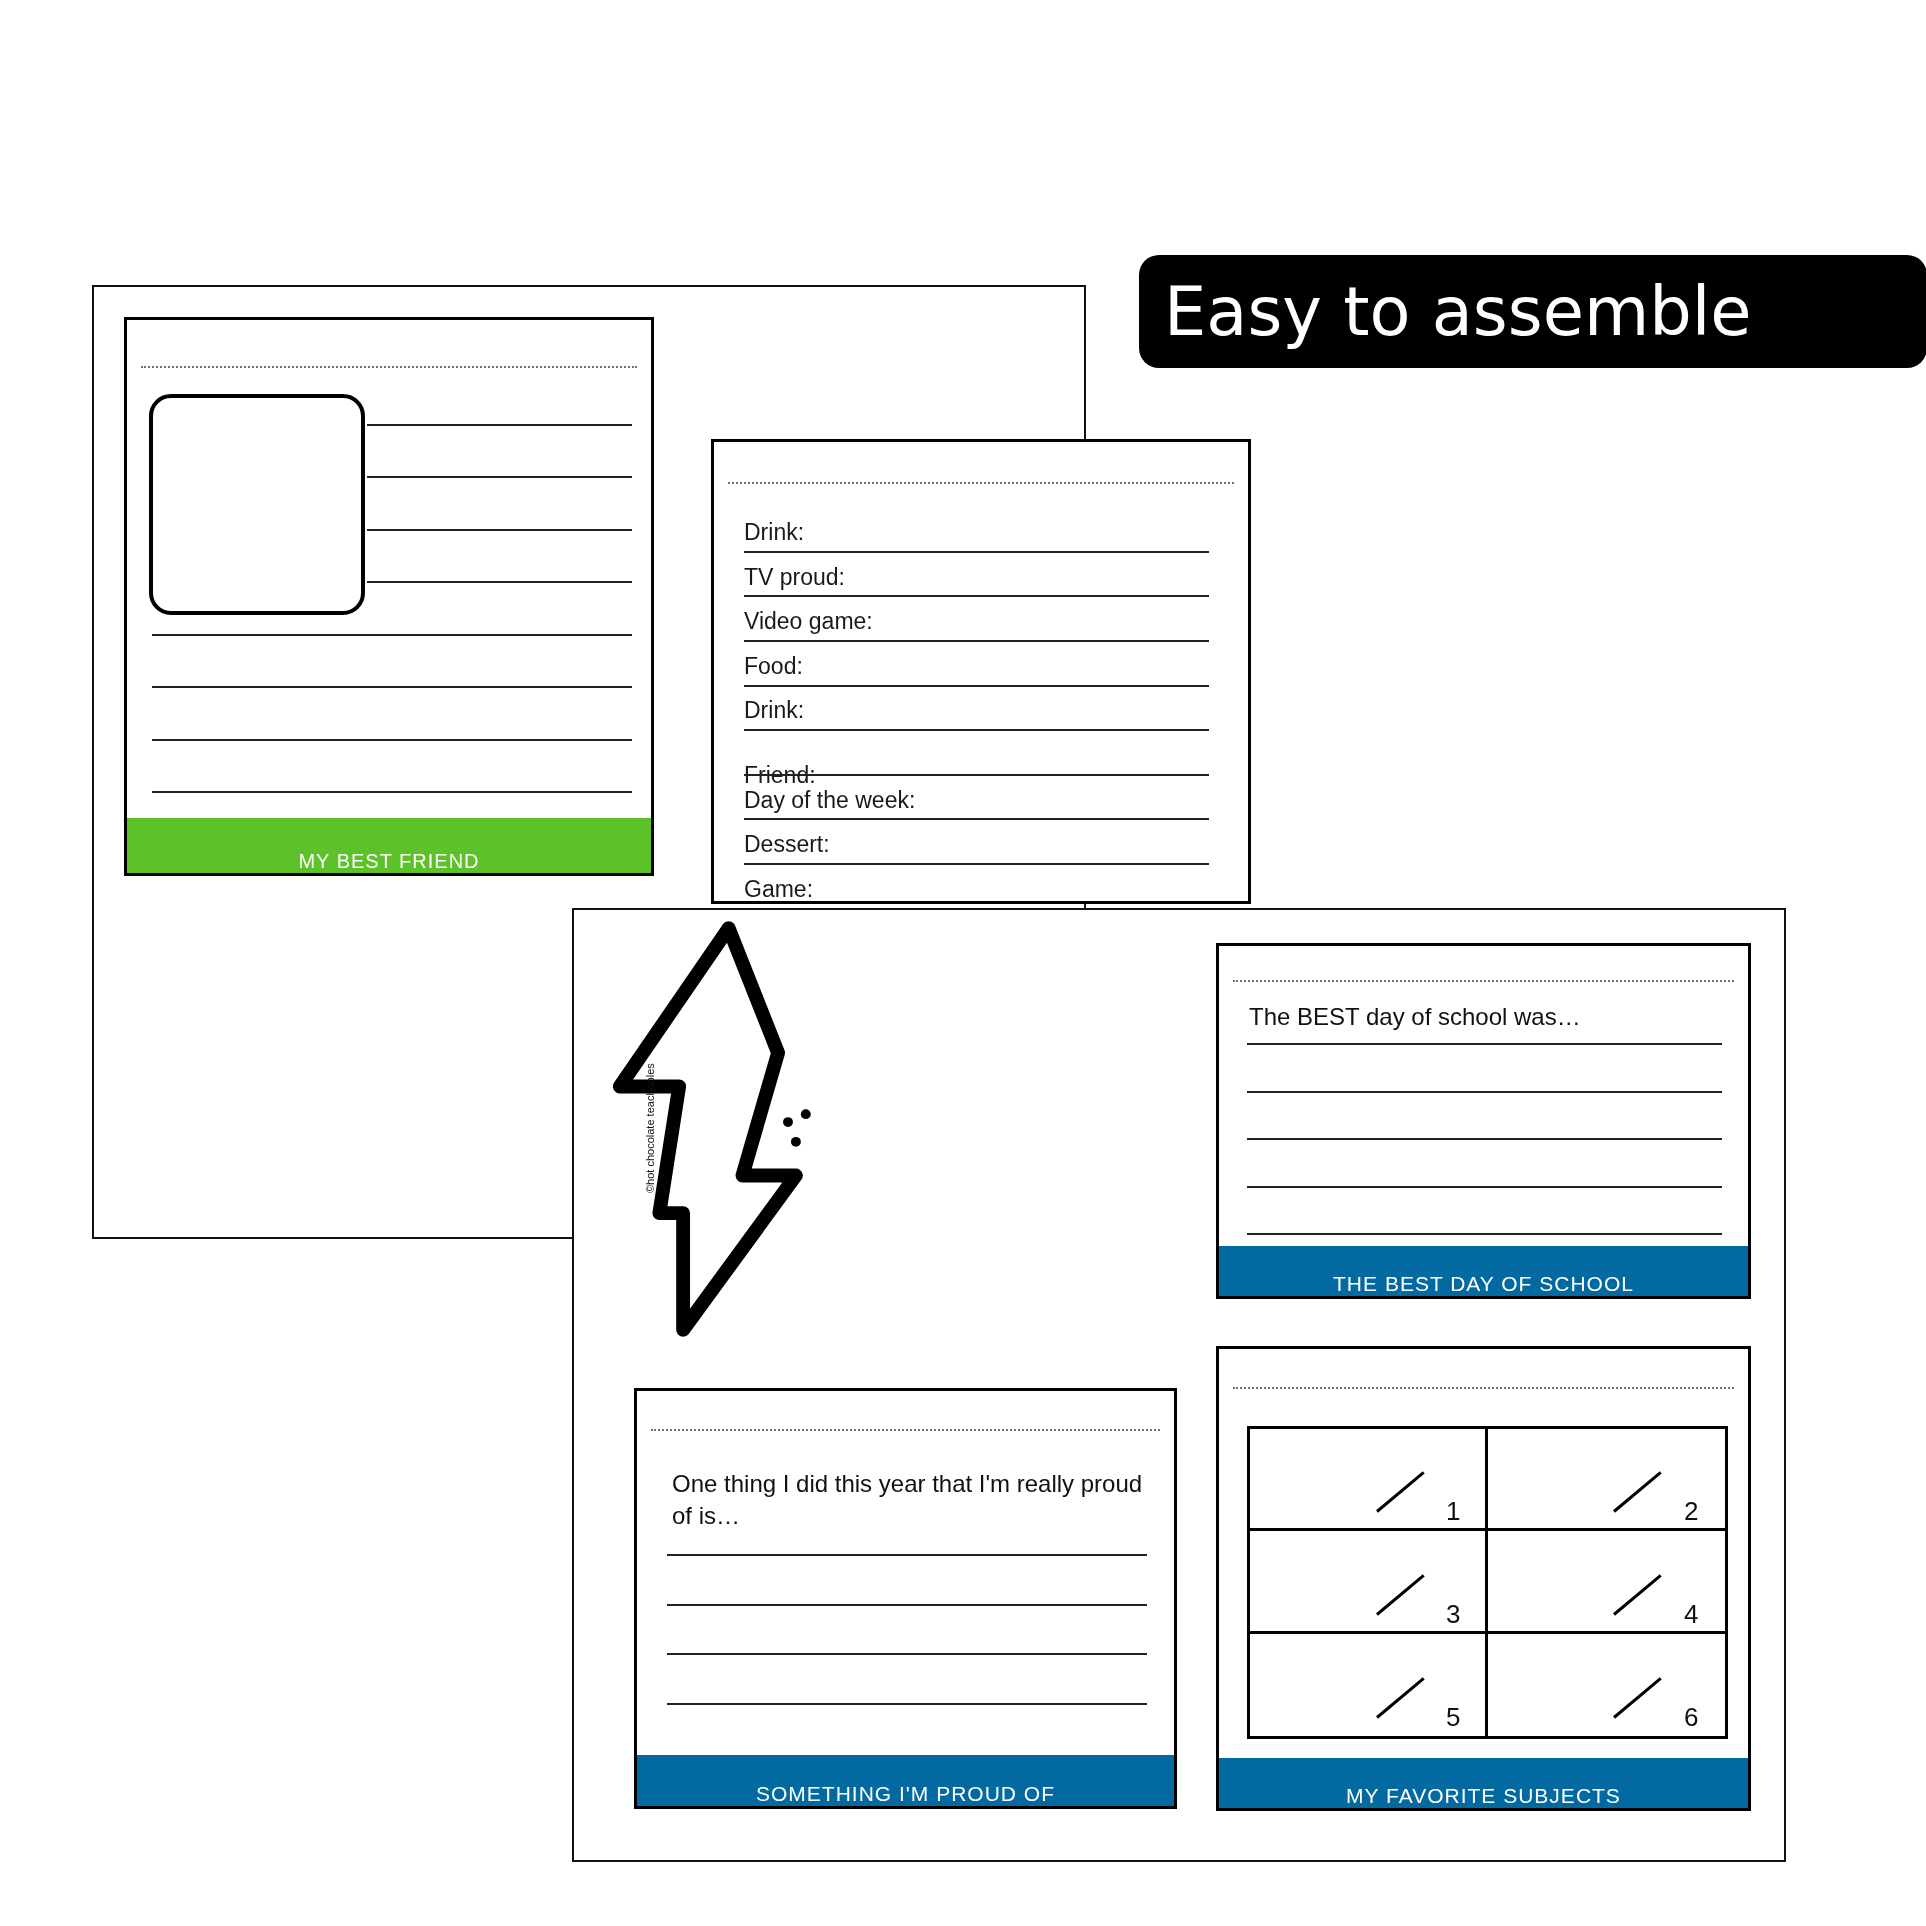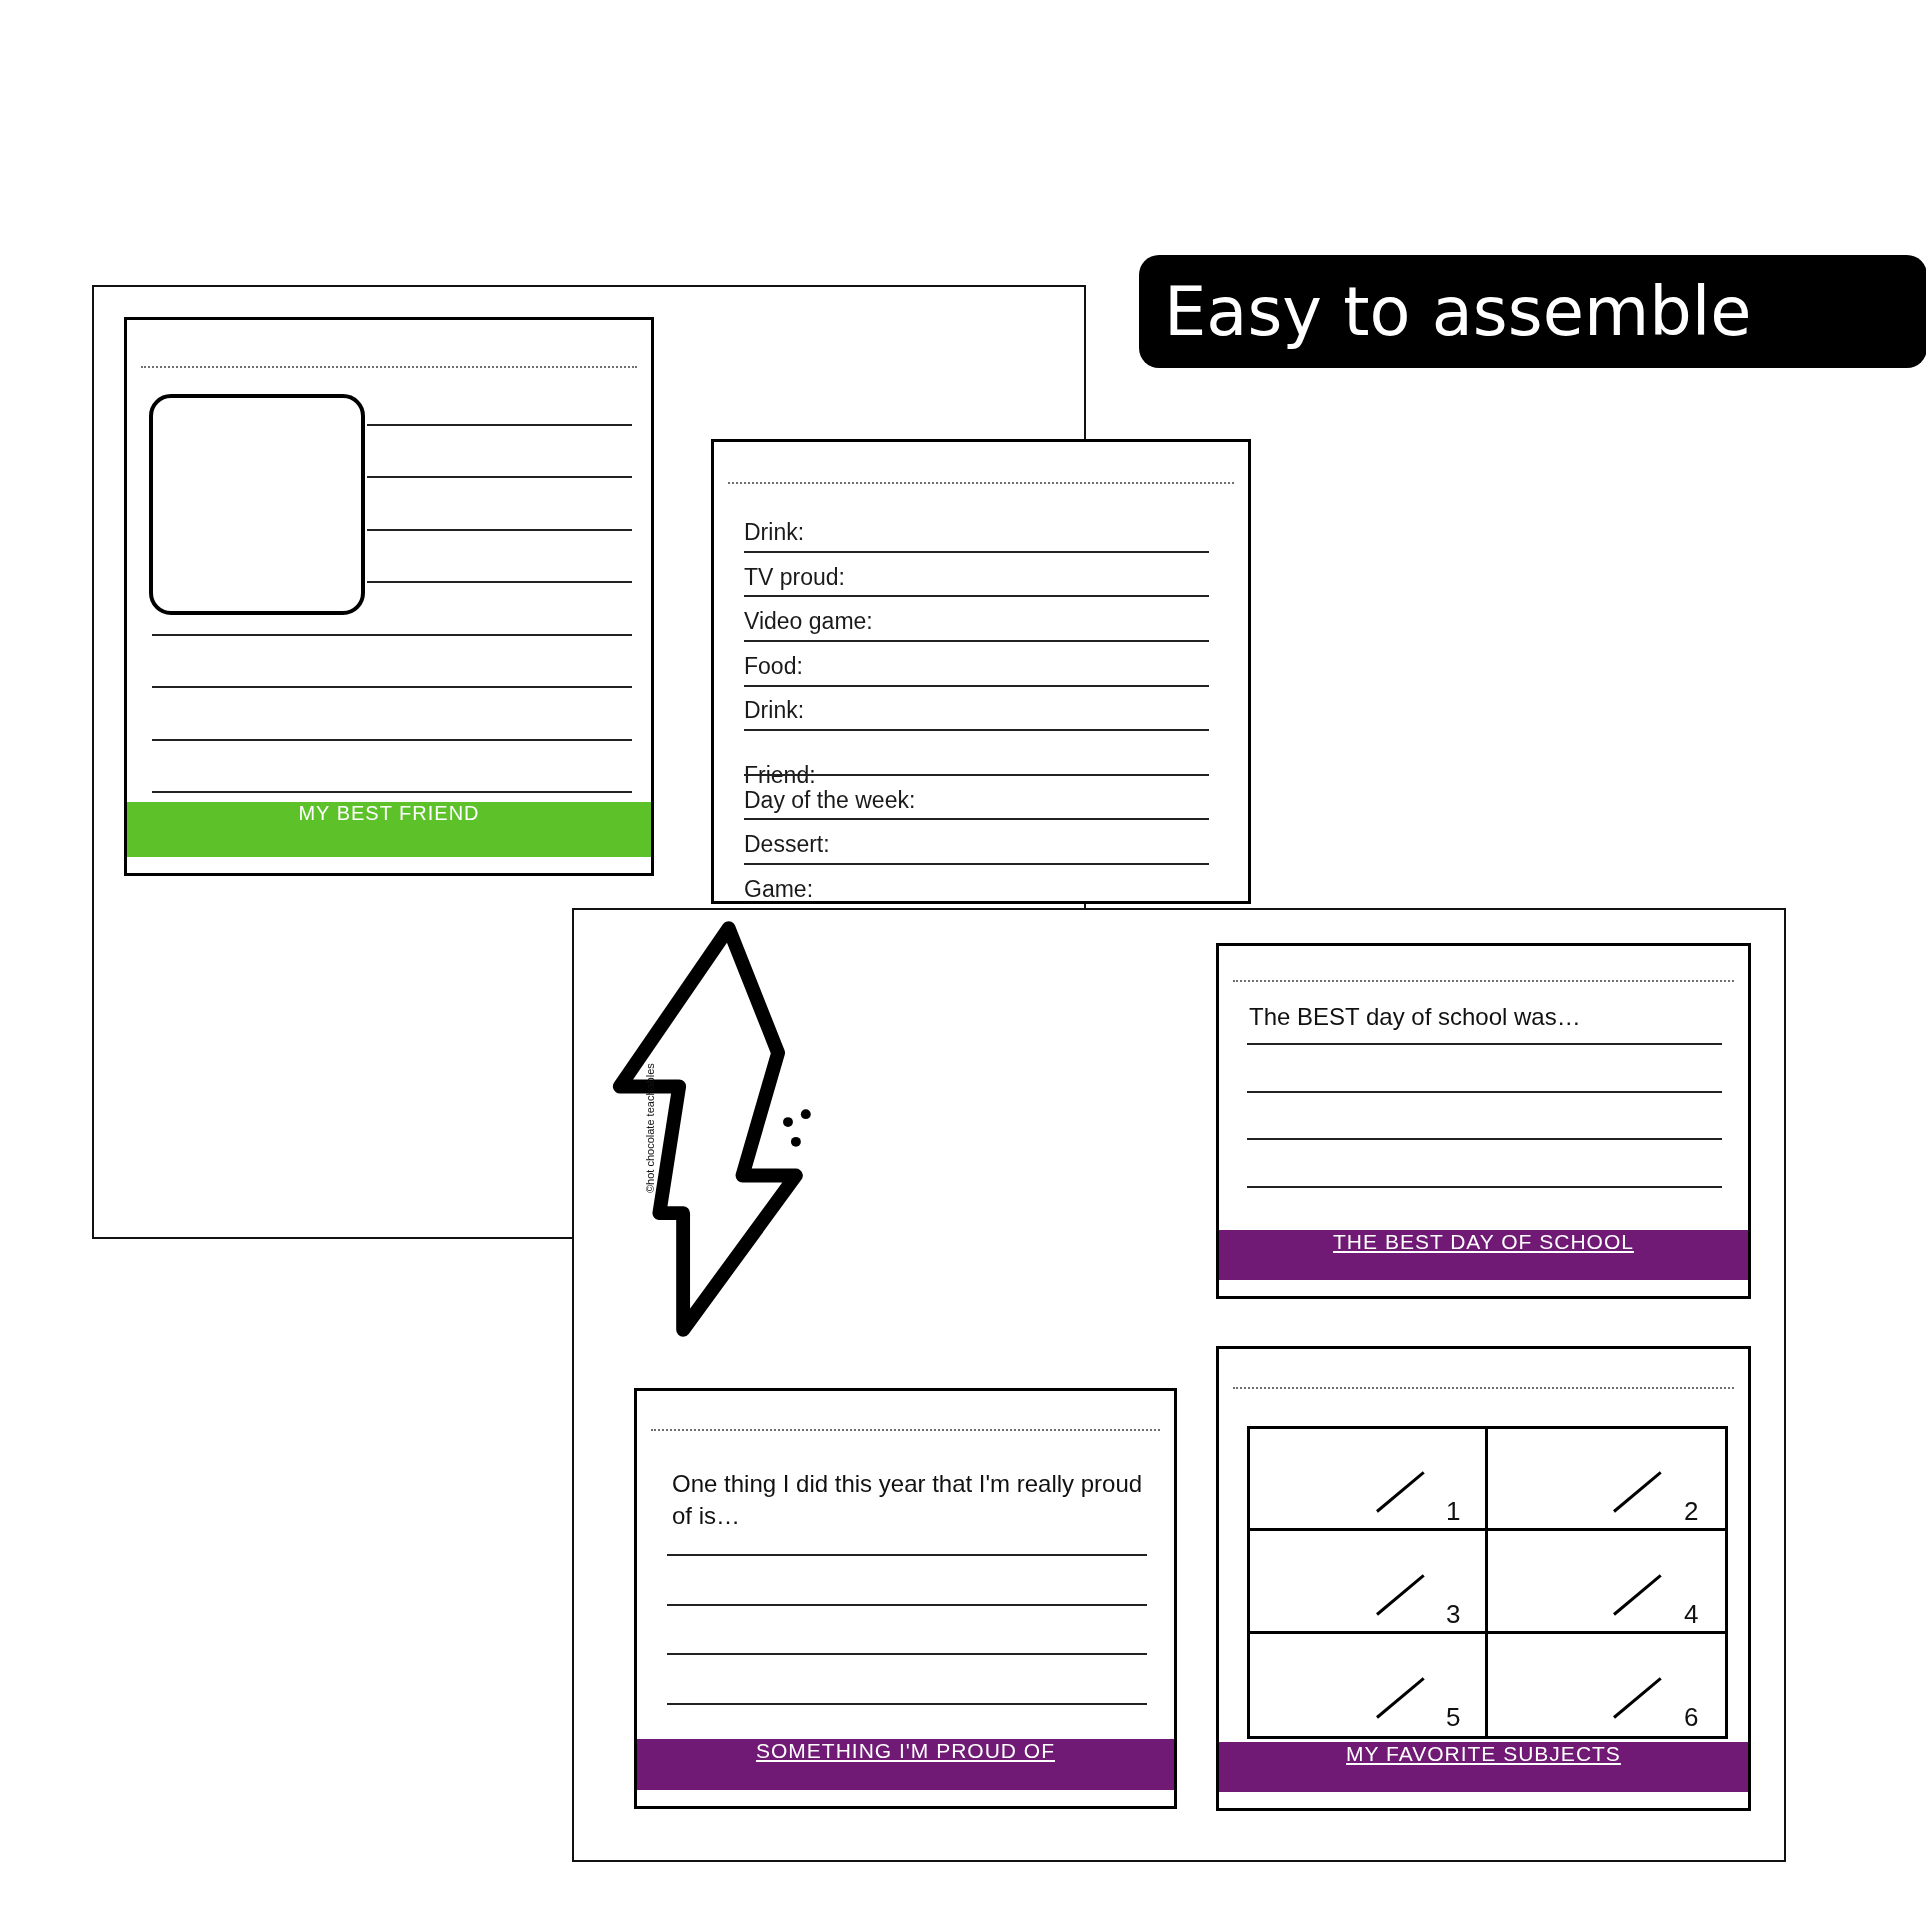--- a/index.html
+++ b/index.html
@@ -49,26 +49,26 @@
     position:absolute;background:#ffffff;border:3px solid #000000;
     box-sizing:border-box;
   }
   .dotline{
     position:absolute;border-top:2px dotted #6f6f6f;
   }
   .rule{
     position:absolute;border-top:2px solid #222222;
   }
   .footer-bar{
-    position:absolute;left:0;bottom:16px;width:100%;
-    display:flex;align-items:flex-start;justify-content:center;
+    position:absolute;left:0;bottom:0;width:100%;
+    display:flex;align-items:flex-end;justify-content:center;
     color:#ffffff;letter-spacing:1px;
   }
   .footer-green{background:#5dc22a;}
-  .footer-black{background:#701a75;text-decoration:underline;}
+  .footer-black{background:#0369a1;}
 
   
   #page-back{left:92px;top:285px;width:990px;height:950px;}
 
   
   #card-friend{left:124px;top:317px;width:530px;height:559px;}
   #card-friend .photo-box{
     position:absolute;left:22px;top:74px;width:208px;height:213px;
     border:4px solid #000000;border-radius:22px;background:#fff;
   }

